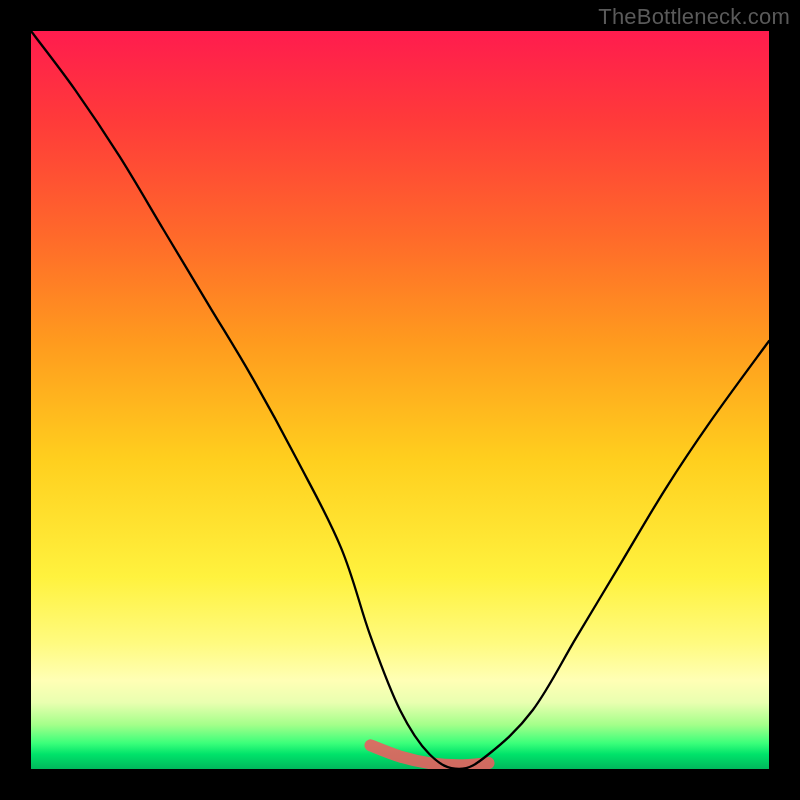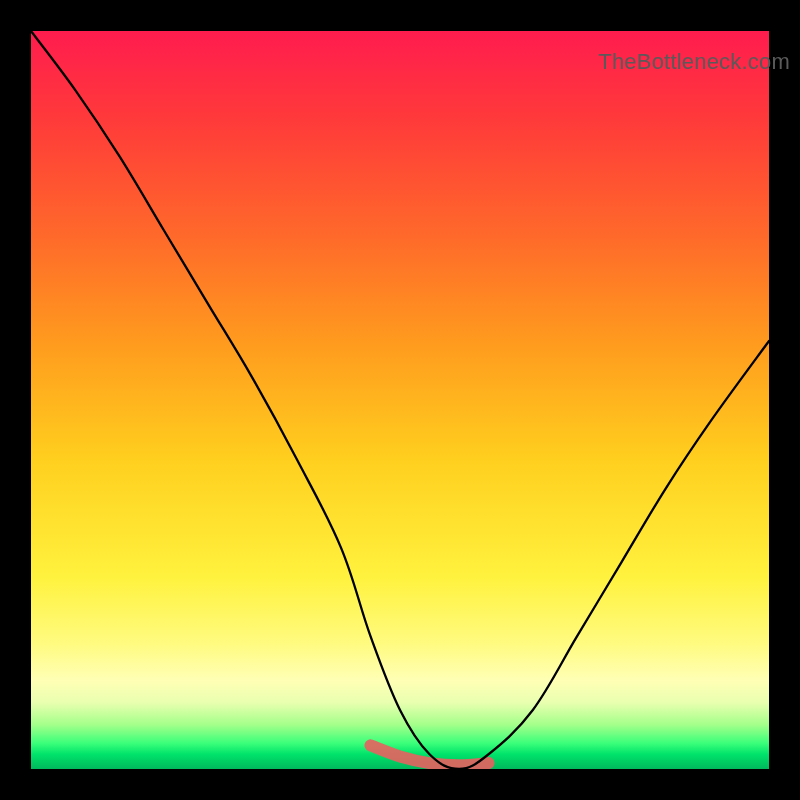--- a/index.html
+++ b/index.html
@@ -20,21 +20,20 @@
   .watermark {
     position: absolute;
     top: 4px;
     right: 10px;
     color: #5a5a5a;
     font-size: 22px;
     font-weight: 500;
     font-family: Arial, Helvetica, sans-serif;
     letter-spacing: 0.2px;
     z-index: 10;
-    margin-top: 45px;
   }
   .plot-area {
     position: absolute;
     left: 31px;
     top: 31px;
     width: 738px;
     height: 738px;
     overflow: hidden;
   }
   .gradient-bg {

